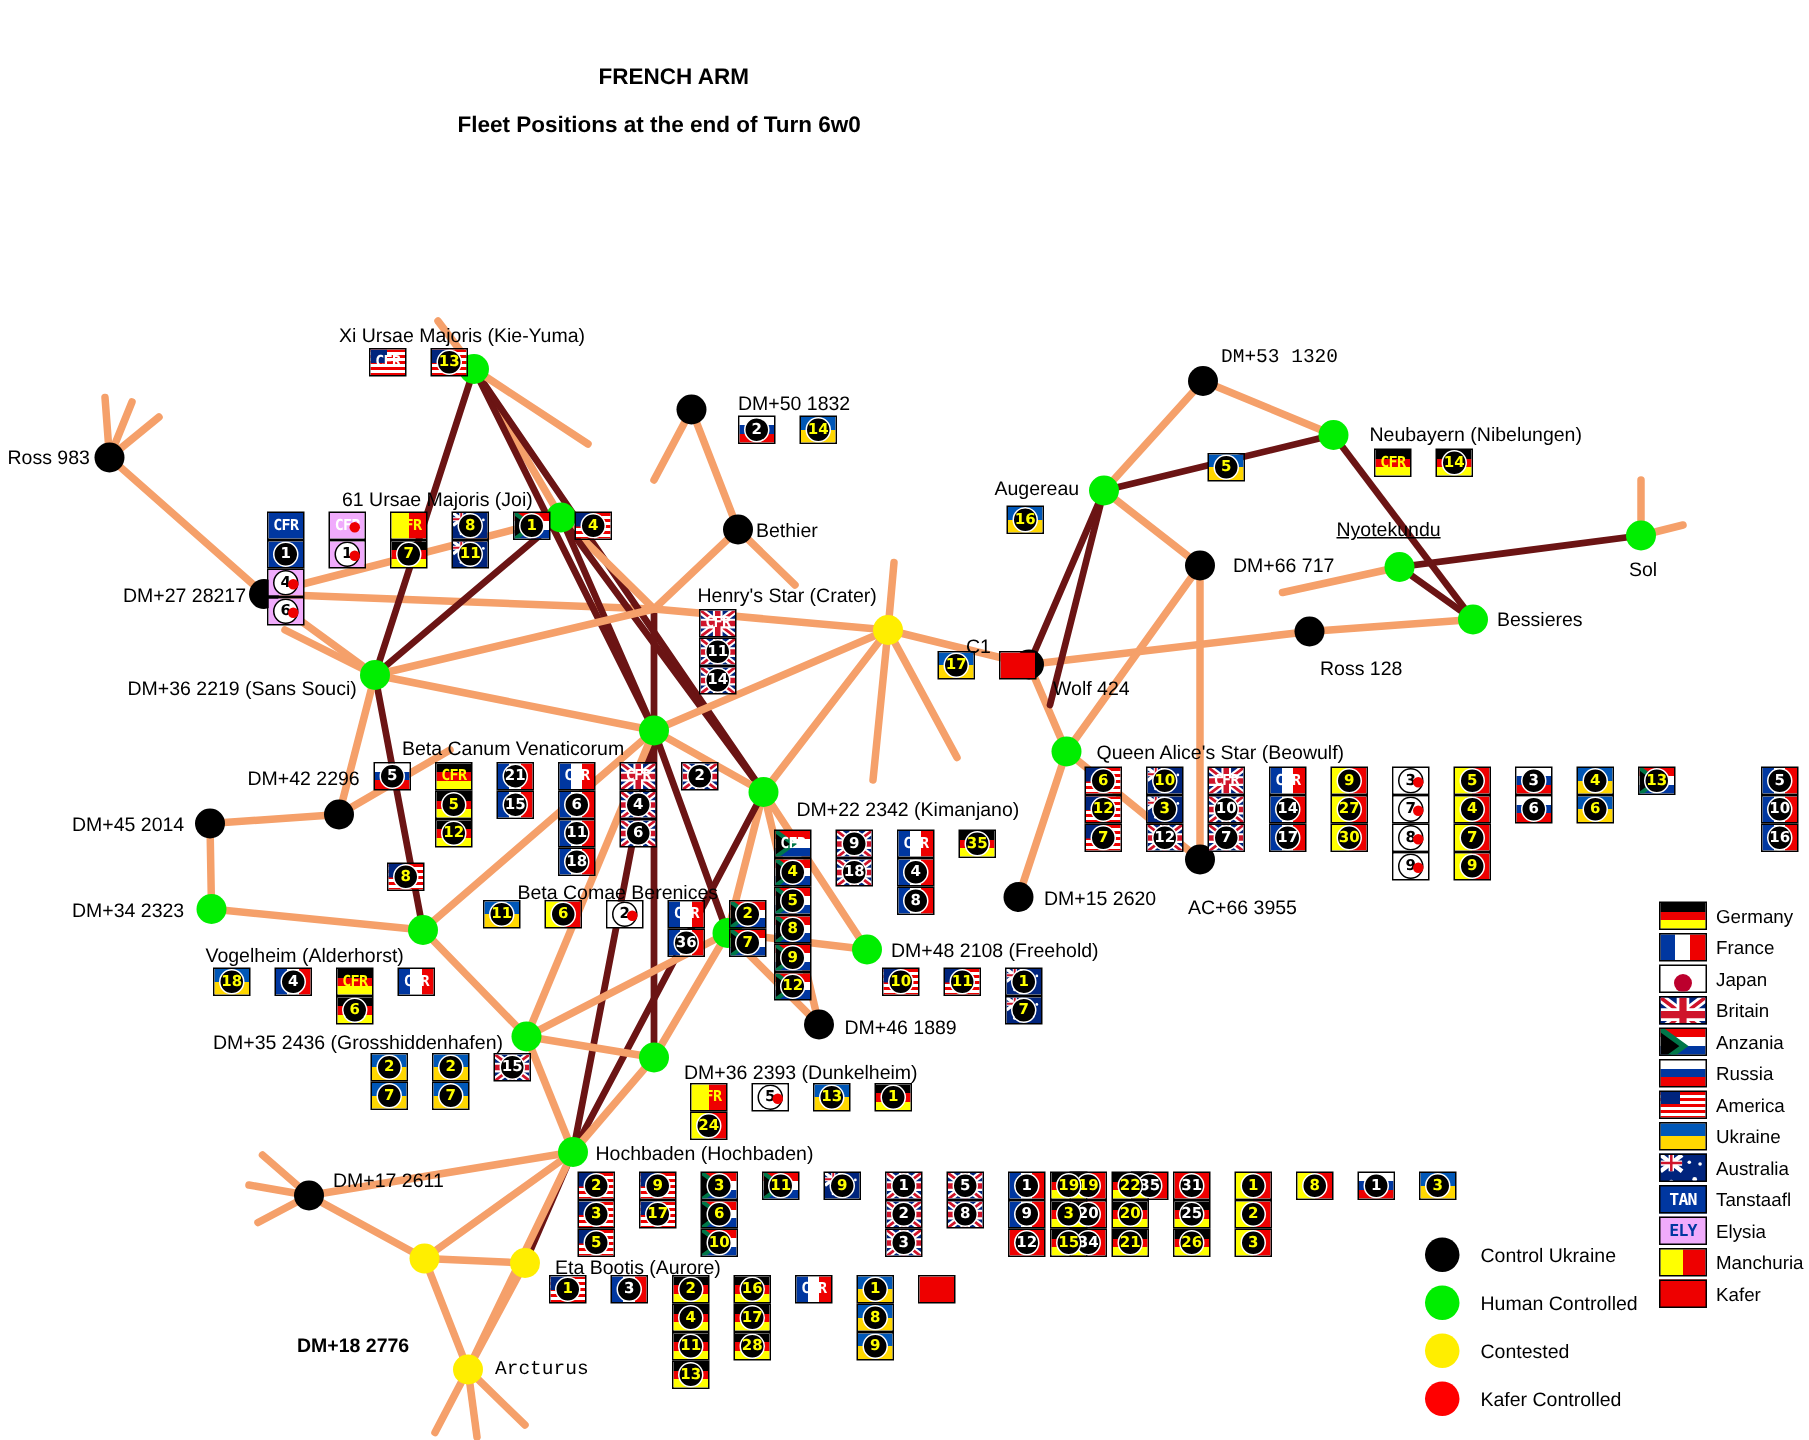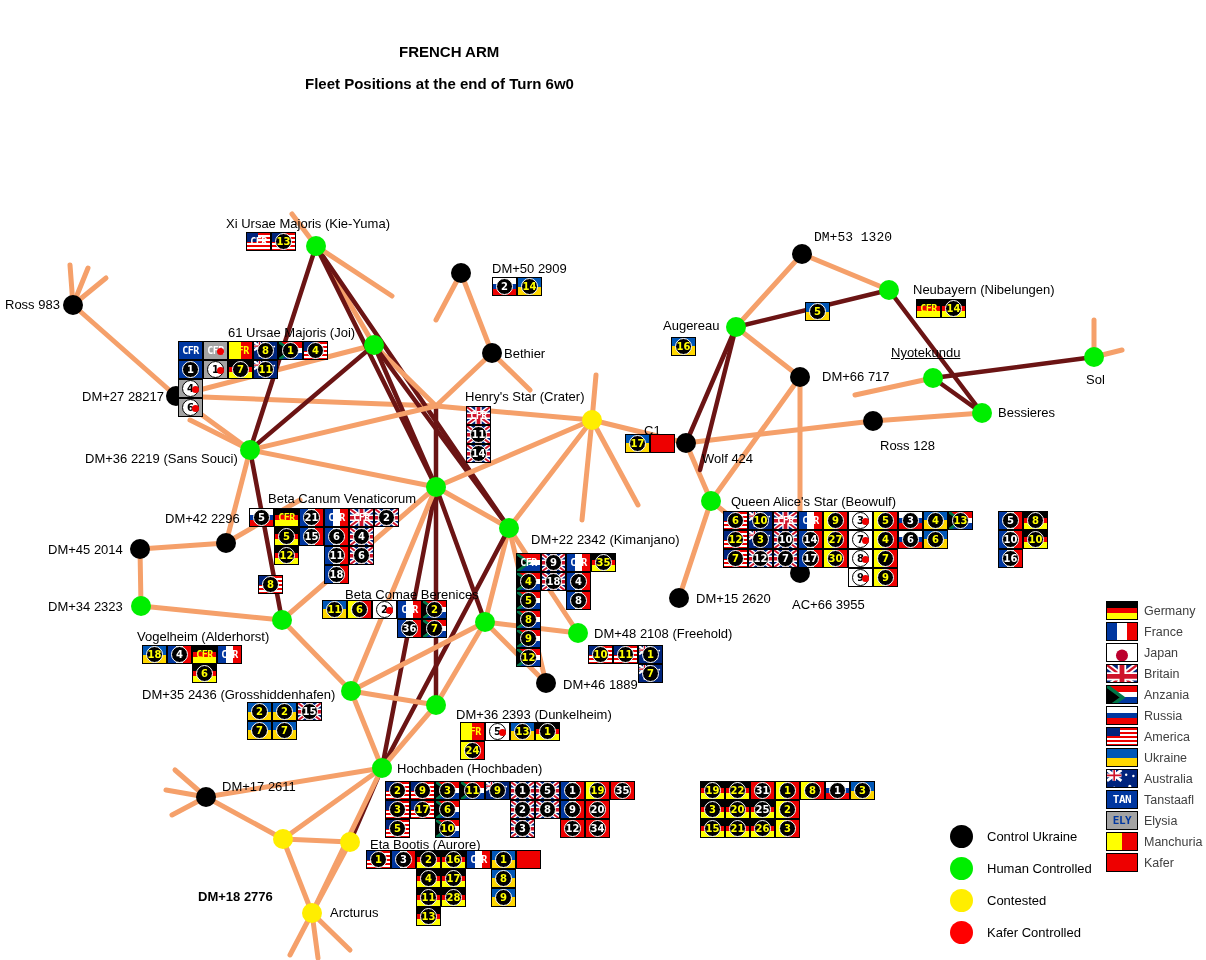--- a/index.html
+++ b/index.html
@@ -10,21 +10,21 @@
 
   .title{position:absolute;font-weight:bold;color:#000;white-space:nowrap;}
   #title1{left:399px;top:43px;font-size:15px;}
   #title2{left:305px;top:75px;font-size:15px;}
 
   .node{position:absolute;border-radius:50%;transform:translate(-50%,-50%);}
   .label{position:absolute;font-size:13px;color:#000;white-space:nowrap;line-height:13px;}
 
   
   .stack{position:absolute;}
-  .row{display:flex;}
+  .row{display:flex;gap:16px;}
   .ctr{width:25px;height:19px;box-sizing:border-box;border:1px solid #000;
        position:relative;overflow:hidden;display:flex;align-items:center;
        justify-content:center;flex:0 0 auto;}
   .ctr .bg{position:absolute;left:0;top:0;right:0;bottom:0;}
   .ctr .fg{position:relative;z-index:3;}
   .spacer{width:25px;height:19px;flex:0 0 auto;}
 
   .disc{width:15px;height:15px;border-radius:50%;background:#000;
         border:1px solid #fff;display:flex;align-items:center;justify-content:center;
         font-size:10px;font-weight:bold;line-height:1;font-family:"DejaVu Sans",sans-serif;}
@@ -42,34 +42,34 @@
   .f-germany{background:linear-gradient(#000 0 34%,#e00 34% 67%,#ff0 67% 100%);}
   .f-france{background:linear-gradient(90deg,#0037a0 0 33%,#fff 33% 66%,#e00 66% 100%);}
   .f-japan{background:#fff;}
   .f-britain{background:#00247d;}
   .f-anzania{background:linear-gradient(#e00 0 33%,#fff 33% 66%,#0037a0 66% 100%);}
   .f-russia{background:linear-gradient(#fff 0 33%,#0037a0 33% 66%,#e00 66% 100%);}
   .f-america{background:repeating-linear-gradient(#e00 0 2px,#fff 2px 4px);}
   .f-ukraine{background:linear-gradient(#0057b7 0 50%,#ffd700 50% 100%);}
   .f-australia{background:#00247d;}
   .f-tanstaafl{background:#0037a0;}
-  .f-elysia{background:#a3a3a3;}
+  .f-elysia{background:#f0abfc;}
   .f-manchuria{background:linear-gradient(90deg,#ff0 0 50%,#e00 50% 100%);}
   .f-kafer{background:#e00;}
 
   .uk-ov{position:absolute;left:0;top:0;right:0;bottom:0;z-index:2;}
   .az-ov{position:absolute;left:0;top:0;right:0;bottom:0;z-index:2;}
   .us-ov{position:absolute;left:0;top:0;width:11px;height:9px;background:#00247d;z-index:2;}
 
   
   #flag-legend{position:absolute;left:1106px;top:600px;}
   .fl-row{display:flex;align-items:center;height:21px;}
   .fl-sw{width:30px;height:17px;border:1px solid #000;position:relative;
          overflow:hidden;flex:0 0 auto;display:flex;align-items:center;justify-content:center;}
-  .fl-name{font-size:12.5px;color:#404040;margin-left:6px;white-space:nowrap;text-align:center;}
+  .fl-name{font-size:12.5px;color:#000000;margin-left:6px;white-space:nowrap;text-align:center;}
 
   #status-legend{position:absolute;left:950px;top:820px;}
   .st-row{display:flex;align-items:center;height:32px;}
   .st-dot{width:23px;height:23px;border-radius:50%;flex:0 0 auto;}
   .st-name{font-size:13px;color:#000;margin-left:14px;white-space:nowrap;}
 </style>
 </head>
 <body>
 
 <div id="map">
@@ -203,21 +203,21 @@
       <div class="node" style="left: 436px; top: 705px; width: 20px; height: 20px; background: rgb(0, 238, 0);"></div>
       <div class="node" style="left: 382px; top: 768px; width: 20px; height: 20px; background: rgb(0, 238, 0);"></div>
       <div class="node" style="left: 206px; top: 797px; width: 20px; height: 20px; background: rgb(0, 0, 0);"></div>
       <div class="node" style="left: 283px; top: 839px; width: 20px; height: 20px; background: rgb(255, 238, 0);"></div>
       <div class="node" style="left: 350px; top: 842px; width: 20px; height: 20px; background: rgb(255, 238, 0);"></div>
       <div class="node" style="left: 312px; top: 913px; width: 20px; height: 20px; background: rgb(255, 238, 0);"></div>
     </div>
   <div id="labels">
       <div class="label" style="left: 5px; top: 298px;">Ross 983</div>
       <div class="label" style="left: 226px; top: 217px;">Xi Ursae Majoris (Kie-Yuma)</div>
-      <div class="label" style="left: 492px; top: 262px;">DM+50 2909</div>
+      <div class="label" style="left: 492px; top: 262px;">DM+50 1832</div>
       <div class="label" style="left: 814px; top: 231px; font-family: Liberation Mono, monospace;">DM+53 1320</div>
       <div class="label" style="left: 913px; top: 283px;">Neubayern (Nibelungen)</div>
       <div class="label" style="left: 228px; top: 326px;">61 Ursae Majoris (Joi)</div>
       <div class="label" style="left: 504px; top: 347px;">Bethier</div>
       <div class="label" style="left: 663px; top: 319px;">Augereau</div>
       <div class="label" style="left: 891px; top: 346px; text-decoration: underline;">Nyotekundu</div>
       <div class="label" style="left: 1086px; top: 373px;">Sol</div>
       <div class="label" style="left: 82px; top: 390px;">DM+27 28217</div>
       <div class="label" style="left: 822px; top: 370px;">DM+66 717</div>
       <div class="label" style="left: 998px; top: 406px;">Bessieres</div>
@@ -237,21 +237,21 @@
       <div class="label" style="left: 792px; top: 598px;">AC+66 3955</div>
       <div class="label" style="left: 137px; top: 630px;">Vogelheim (Alderhorst)</div>
       <div class="label" style="left: 594px; top: 627px;">DM+48 2108 (Freehold)</div>
       <div class="label" style="left: 563px; top: 678px;">DM+46 1889</div>
       <div class="label" style="left: 142px; top: 688px;">DM+35 2436 (Grosshiddenhafen)</div>
       <div class="label" style="left: 456px; top: 708px;">DM+36 2393 (Dunkelheim)</div>
       <div class="label" style="left: 397px; top: 762px;">Hochbaden (Hochbaden)</div>
       <div class="label" style="left: 222px; top: 780px;">DM+17 2611</div>
       <div class="label" style="left: 198px; top: 890px; font-weight: bold;">DM+18 2776</div>
       <div class="label" style="left: 370px; top: 838px;">Eta Bootis (Aurore)</div>
-      <div class="label" style="left: 330px; top: 906px;">Arcturus</div>
+      <div class="label" style="left: 330px; top: 906px; font-family: Liberation Mono, monospace;">Arcturus</div>
     </div>
   <div id="stacks">
       <div class="stack" style="left: 246px; top: 232px;">
         <div class="row">
           <div class="ctr">
             <div class="bg f-america"></div>
             <div class="us-ov"></div>
             <div class="fg txt cfr-w">CFR</div>
           </div>
           <div class="ctr">

